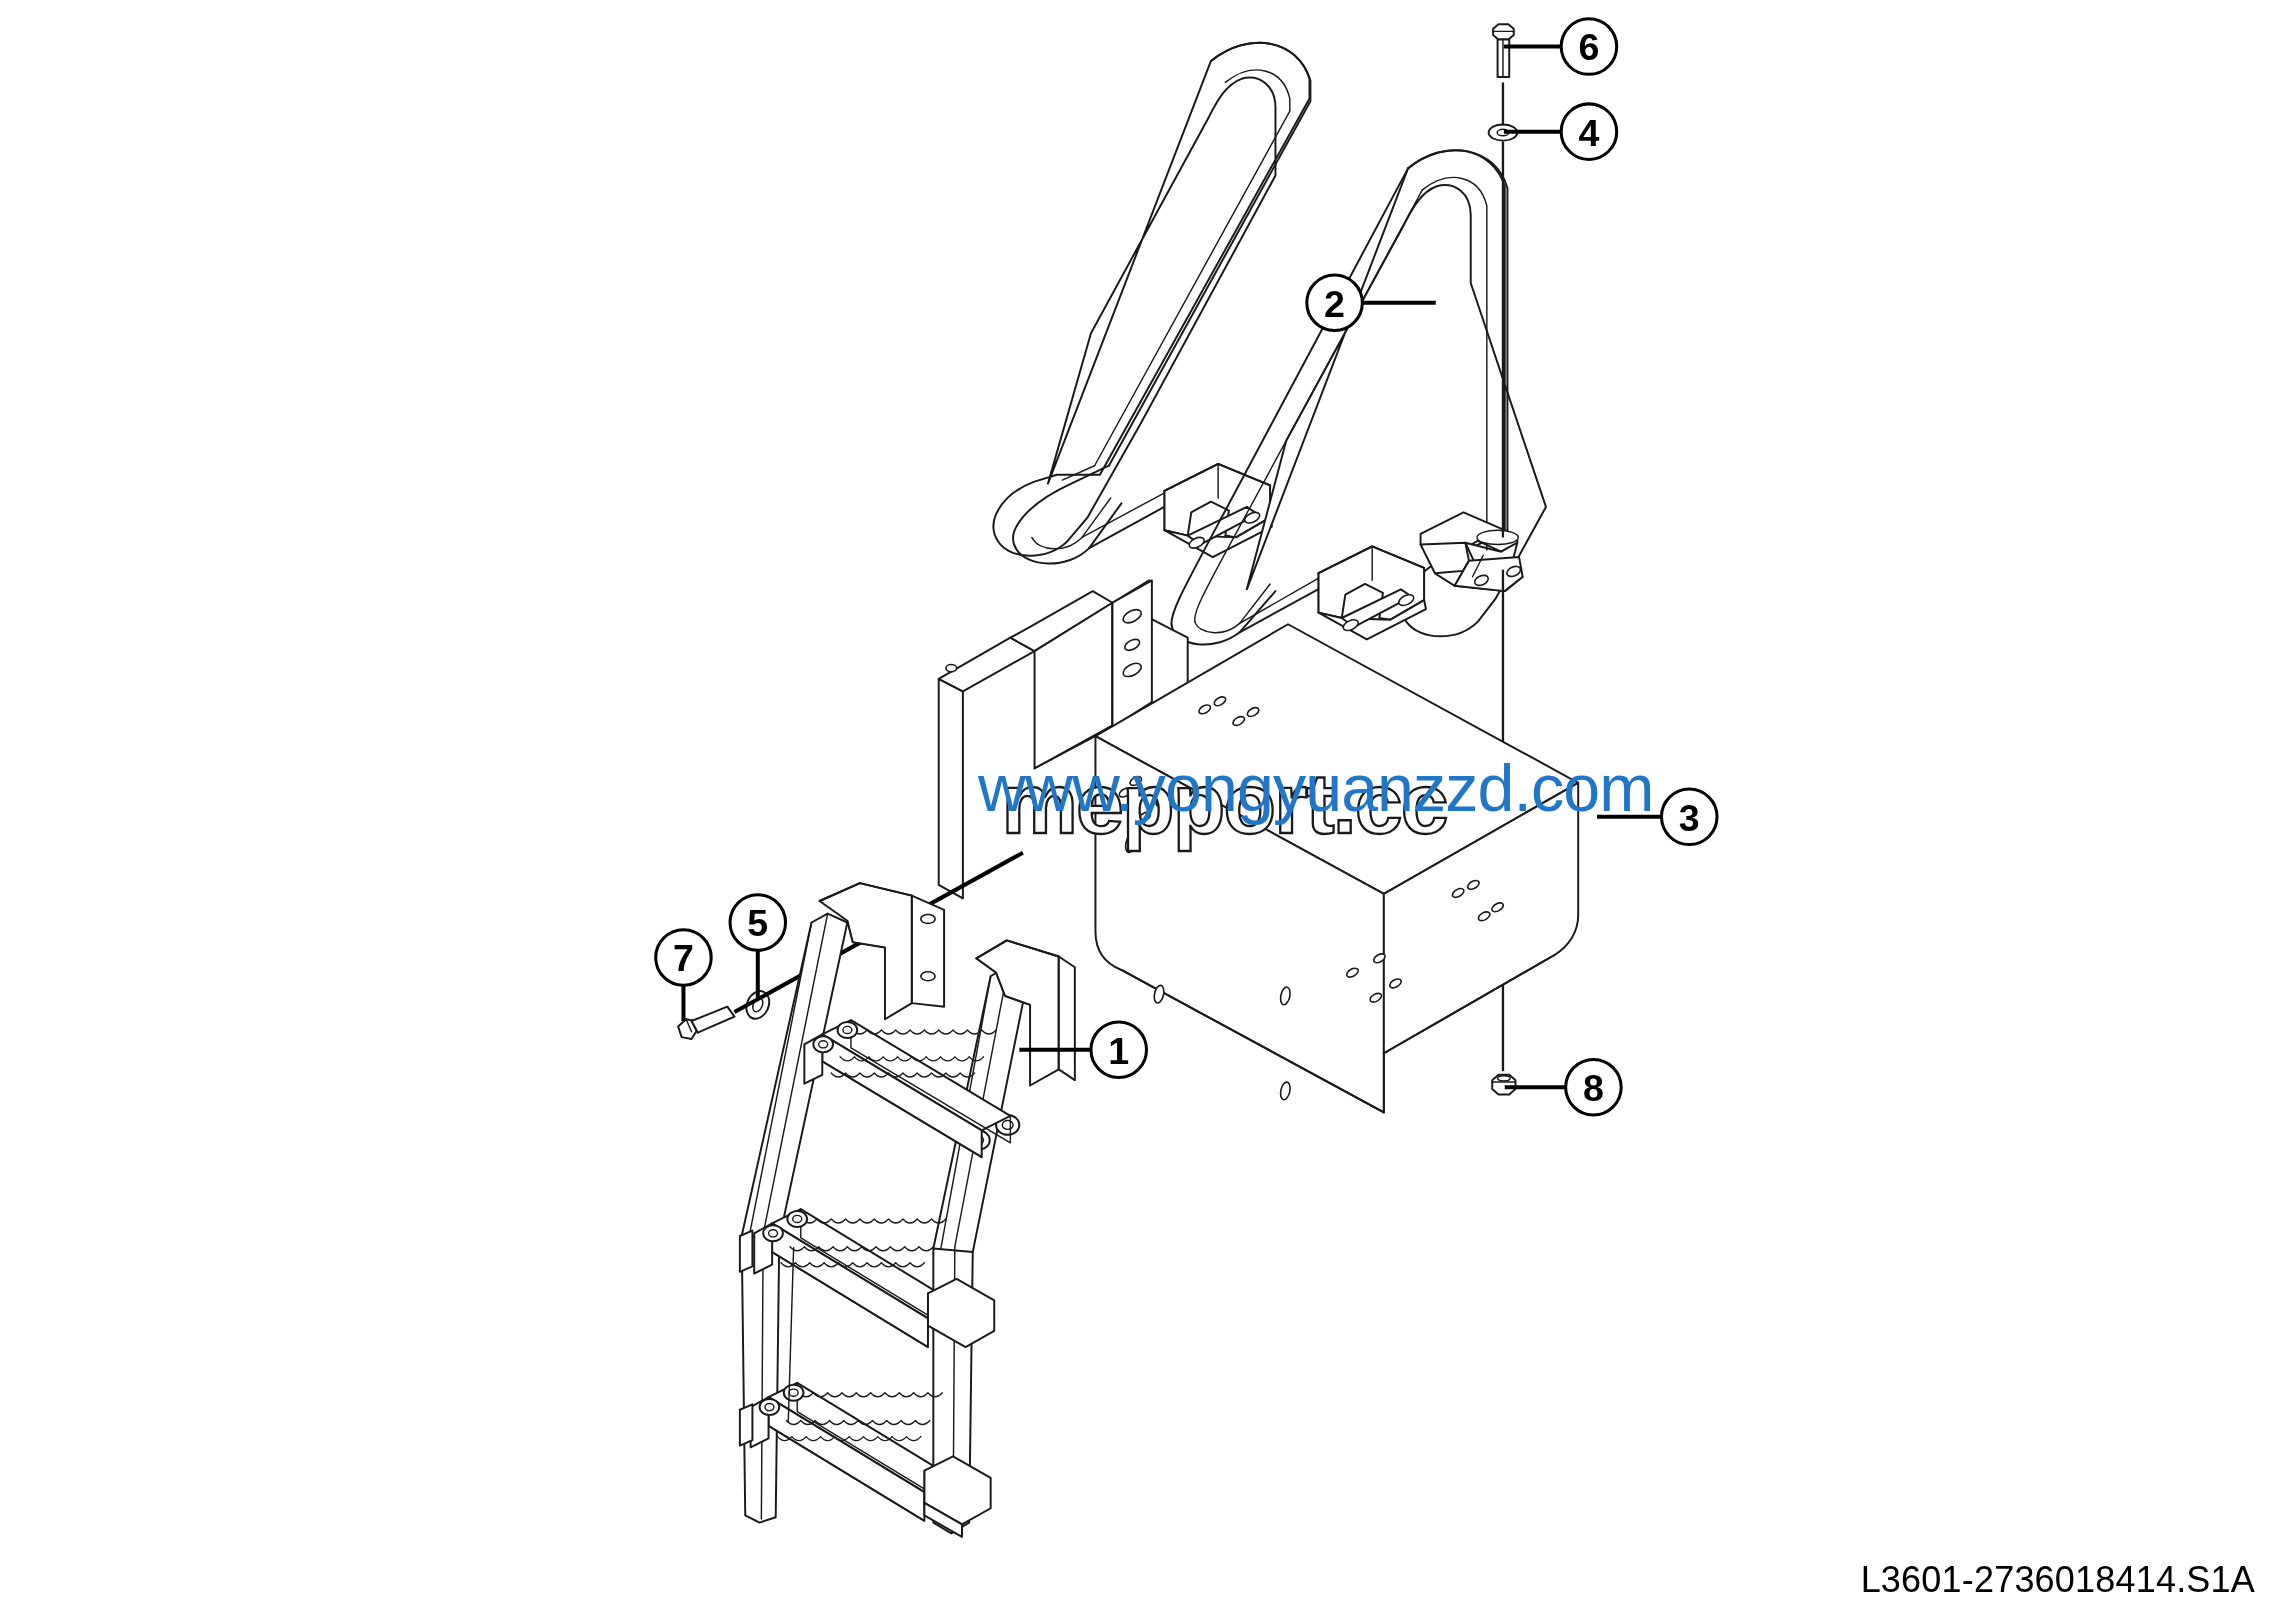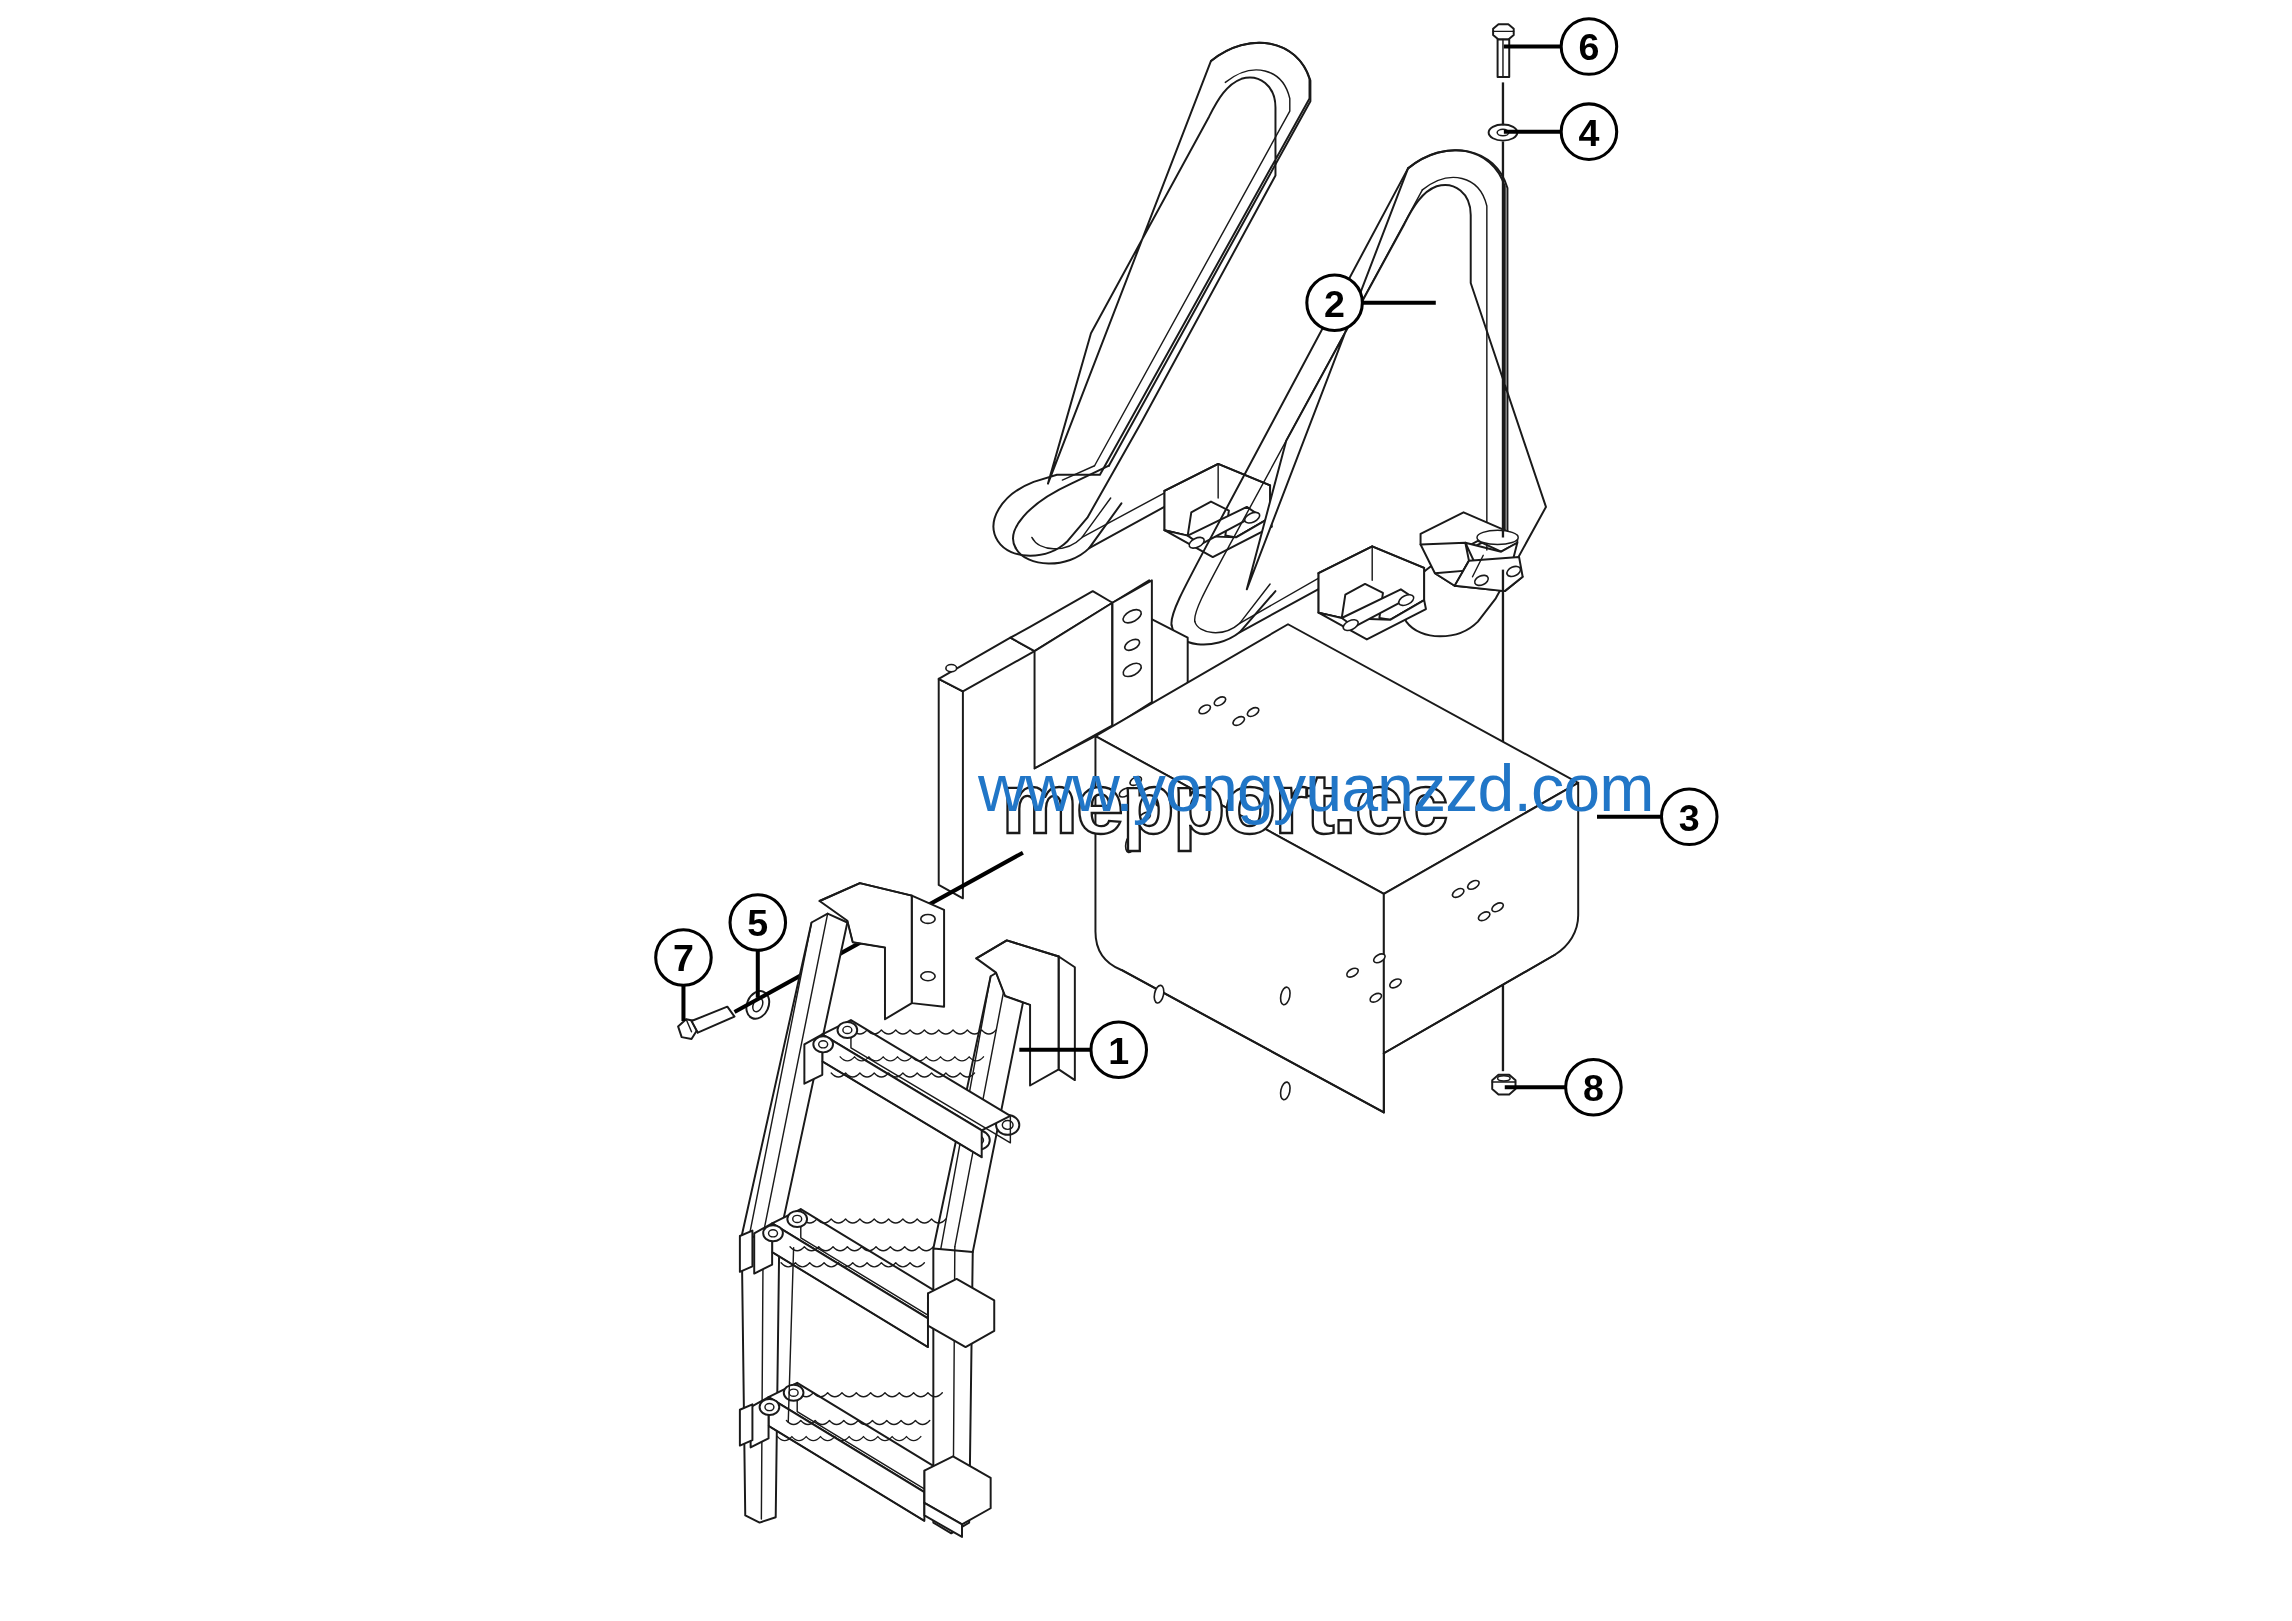--- a/index.html
+++ b/index.html
@@ -402,15 +402,16 @@
 
   </svg>
 
   <svg id="wm" width="2293" height="1622" viewBox="0 0 2560 1811" style="position:absolute;left:0;top:0;pointer-events:none;">
     <text id="wm-outline" x="1118" y="930" style="font-family:'Liberation Sans', sans-serif; font-size:96px; font-weight:bold;
                  fill:#ffffff; stroke:#1a1a1a; stroke-width:2.6; letter-spacing:-2px;">mepport.cc</text>
     <text id="wm-blue" x="1092" y="905" style="font-family:'Liberation Sans', sans-serif; font-size:74px;
                  fill:#2176c7; letter-spacing:-1px;">www.yongyuanzzd.com</text>
   </svg>
 
+  <div class="partnum">L3601-2736018414.S1A</div>
 
 </div>
 
 
 </body></html>

